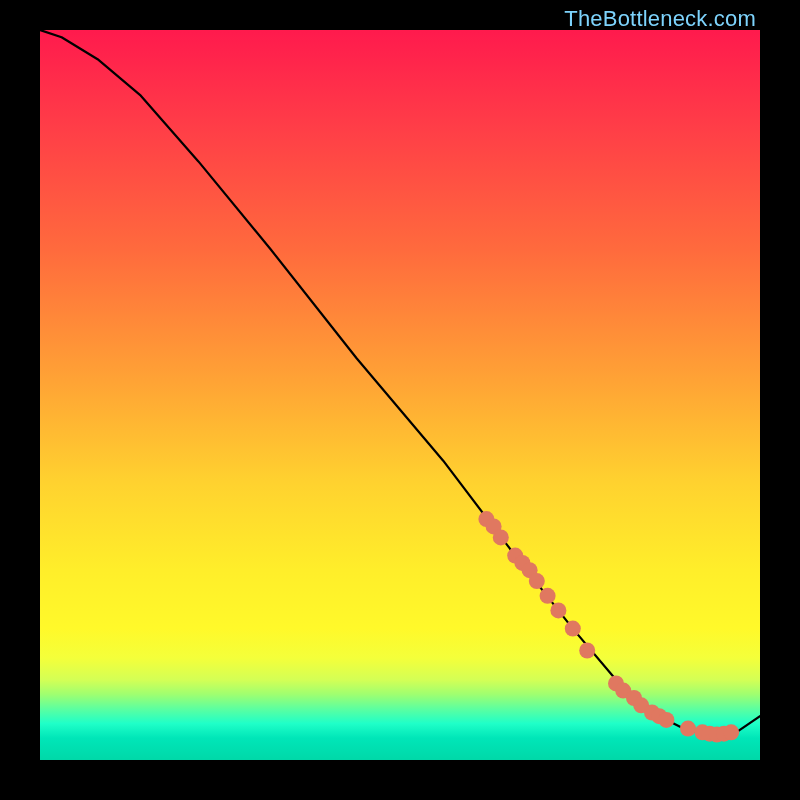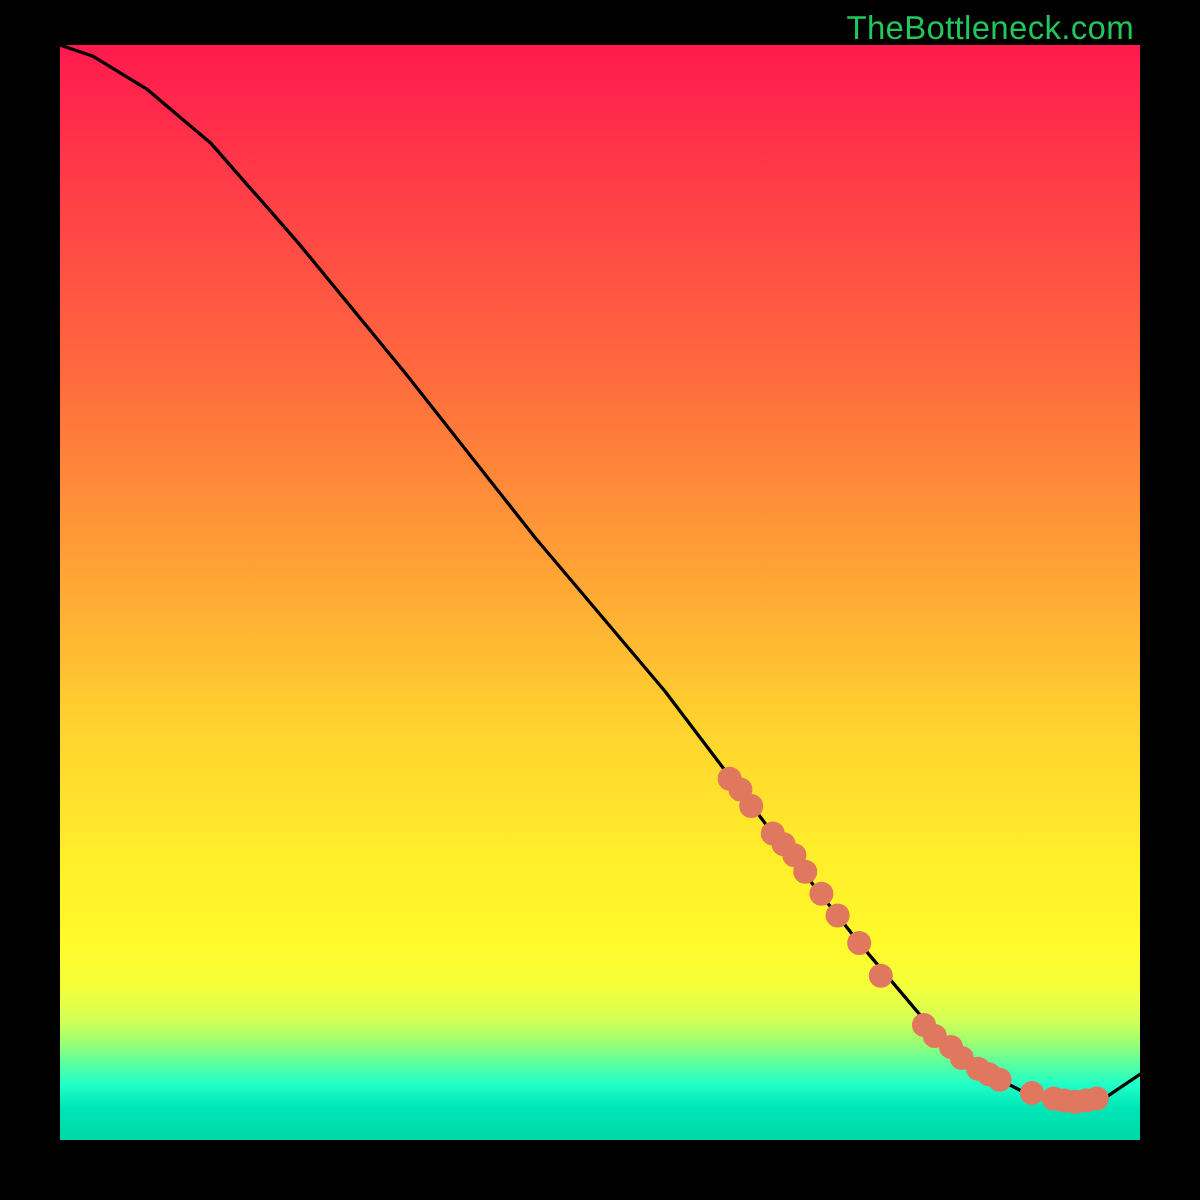--- a/index.html
+++ b/index.html
@@ -39,21 +39,21 @@
       #5cffa0 93%,
       #1fffc8 95%,
       #00e6b8 97%,
       #00d8a8 100%
     );
   }
   .watermark {
     position: absolute;
     top: 6px;
     right: 44px;
-    color: #22c55e;
+    color: #7dd3fc;
     font-size: 22px;
     letter-spacing: 0.2px;
     font-weight: 500;
   }
   svg.overlay {
     position: absolute;
     left: 0;
     top: 0;
     width: 720px;
     height: 730px;

